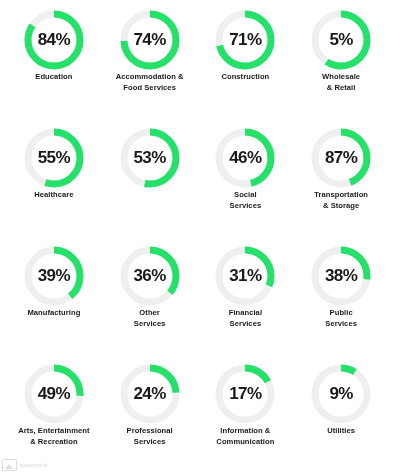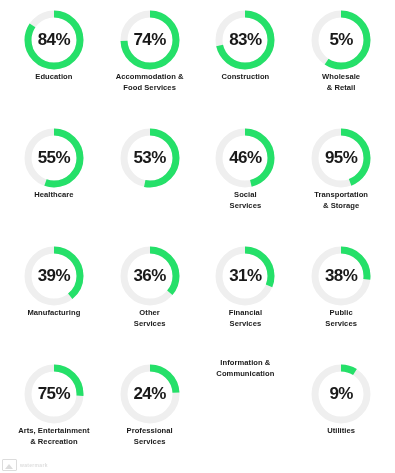--- a/index.html
+++ b/index.html
@@ -159,21 +159,21 @@
         </div>
         <div class="cell-label">Accommodation &amp;
 Food Services</div>
       </div>
       <div class="cell">
         <div class="donut">
           <svg viewBox="0 0 64 64">
             <circle class="track" cx="32" cy="32" r="26"></circle>
             <circle class="value-arc" cx="32" cy="32" r="26" stroke-dasharray="115.99 48.38"></circle>
           </svg>
-          <div class="pct">83%</div>
+          <div class="pct">71%</div>
         </div>
         <div class="cell-label">Construction</div>
       </div>
       <div class="cell">
         <div class="donut">
           <svg viewBox="0 0 64 64">
             <circle class="track" cx="32" cy="32" r="26"></circle>
             <circle class="value-arc" cx="32" cy="32" r="26" stroke-dasharray="96.38 67.98"></circle>
           </svg>
           <div class="pct">5%</div>
@@ -210,21 +210,21 @@
         </div>
         <div class="cell-label">Social
 Services</div>
       </div>
       <div class="cell">
         <div class="donut">
           <svg viewBox="0 0 64 64">
             <circle class="track" cx="32" cy="32" r="26"></circle>
             <circle class="value-arc" cx="32" cy="32" r="26" stroke-dasharray="71.88 92.48"></circle>
           </svg>
-          <div class="pct">95%</div>
+          <div class="pct">87%</div>
         </div>
         <div class="cell-label">Transportation
 &amp; Storage</div>
       </div>
       <div class="cell">
         <div class="donut">
           <svg viewBox="0 0 64 64">
             <circle class="track" cx="32" cy="32" r="26"></circle>
             <circle class="value-arc" cx="32" cy="32" r="26" stroke-dasharray="63.71 100.65"></circle>
           </svg>
@@ -264,37 +264,44 @@
         </div>
         <div class="cell-label">Public
 Services</div>
       </div>
       <div class="cell">
         <div class="donut">
           <svg viewBox="0 0 64 64">
             <circle class="track" cx="32" cy="32" r="26"></circle>
             <circle class="value-arc" cx="32" cy="32" r="26" stroke-dasharray="42.47 121.89"></circle>
           </svg>
-          <div class="pct">75%</div>
+          <div class="pct">49%</div>
         </div>
         <div class="cell-label">Arts, Entertainment
 &amp; Recreation</div>
       </div>
       <div class="cell">
         <div class="donut">
           <svg viewBox="0 0 64 64">
             <circle class="track" cx="32" cy="32" r="26"></circle>
             <circle class="value-arc" cx="32" cy="32" r="26" stroke-dasharray="39.21 125.16"></circle>
           </svg>
           <div class="pct">24%</div>
         </div>
         <div class="cell-label">Professional
 Services</div>
       </div>
       <div class="cell">
+        <div class="donut">
+          <svg viewBox="0 0 64 64">
+            <circle class="track" cx="32" cy="32" r="26"></circle>
+            <circle class="value-arc" cx="32" cy="32" r="26" stroke-dasharray="27.77 136.59"></circle>
+          </svg>
+          <div class="pct">17%</div>
+        </div>
         <div class="cell-label">Information &amp;
 Communication</div>
       </div>
       <div class="cell">
         <div class="donut">
           <svg viewBox="0 0 64 64">
             <circle class="track" cx="32" cy="32" r="26"></circle>
             <circle class="value-arc" cx="32" cy="32" r="26" stroke-dasharray="14.70 149.66"></circle>
           </svg>
           <div class="pct">9%</div>

